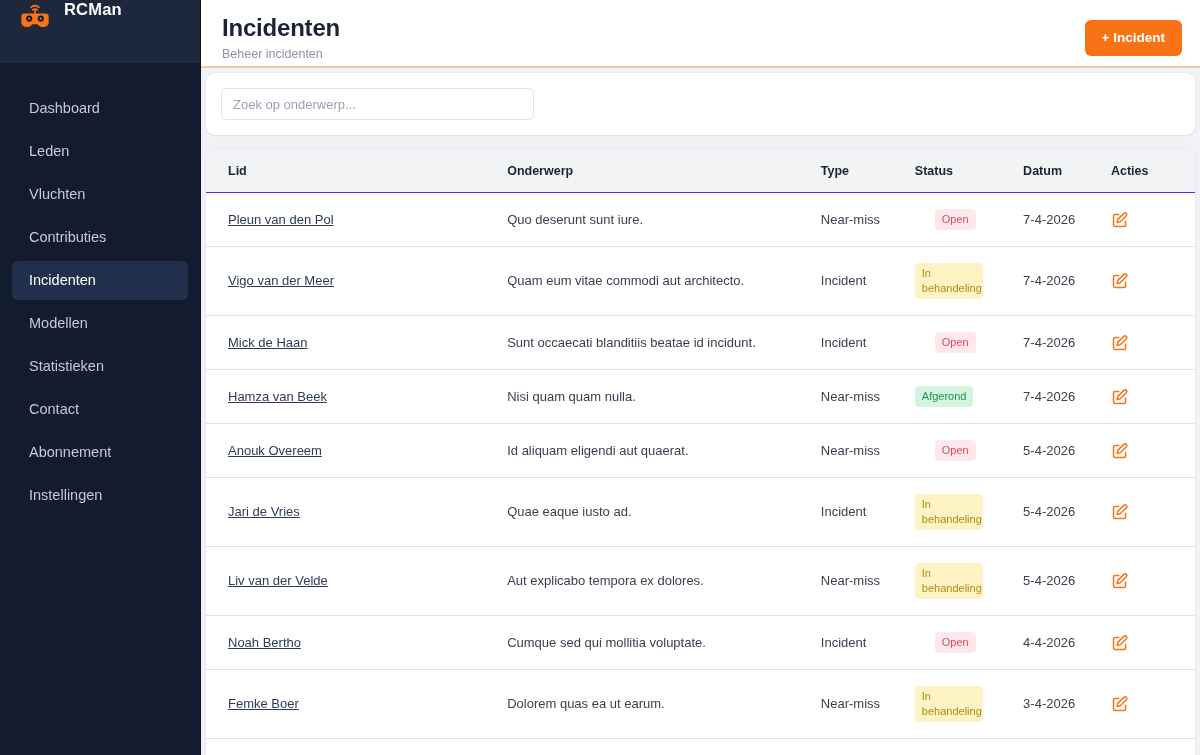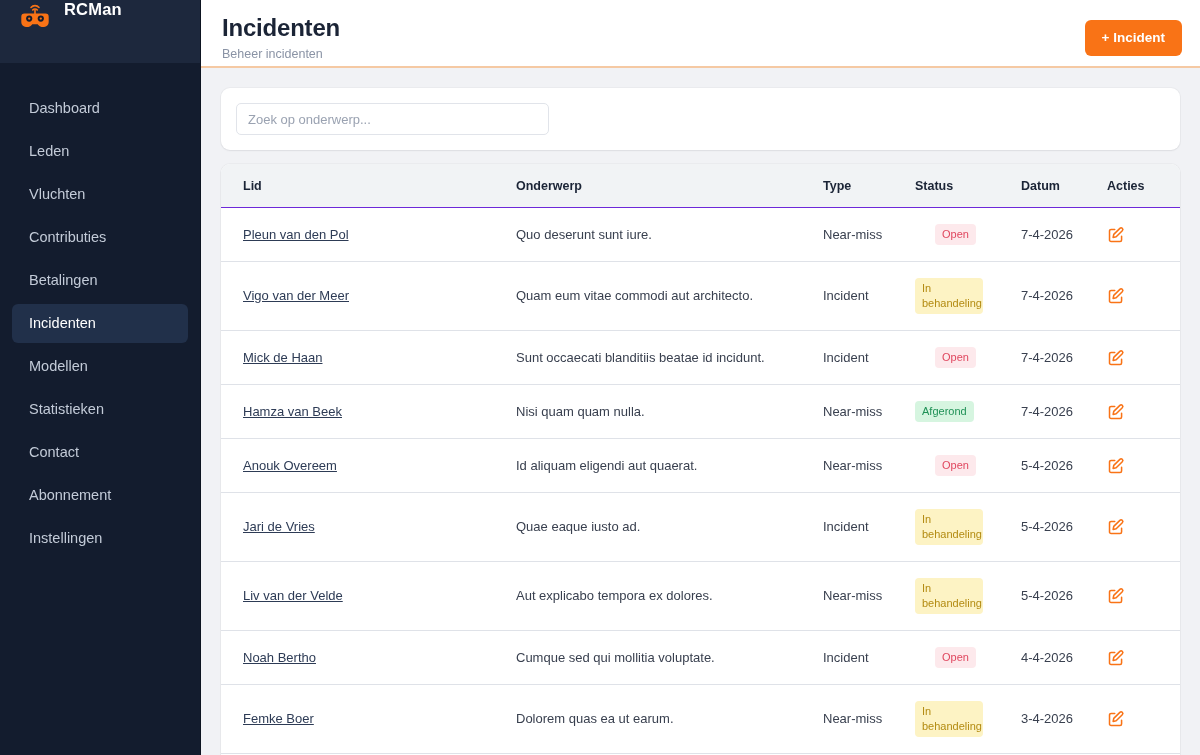--- a/index.html
+++ b/index.html
@@ -62,21 +62,21 @@
   .btn-primary {
     background: #f97316; color: #ffffff;
     border: none; border-radius: 6px;
     font-family: "Liberation Sans", sans-serif;
     font-size: 13.5px; font-weight: bold;
     padding: 10px 17px; cursor: pointer;
     margin-top: 7px; line-height: 16px;
     white-space: nowrap;
   }
 
-  .content { padding: 20px; overflow: hidden; }
+  .content { padding: 5px; overflow: hidden; }
 
   .card {
     background: #ffffff;
     border-radius: 9px;
     box-shadow: 0 1px 2px rgba(16,24,40,.06), 0 0 0 1px rgba(16,24,40,.03);
   }
   .search-card { padding: 15px; margin-bottom: 14px; }
   .search-input {
     width: 313px; height: 32px;
     border: 1px solid #e1e4ea; border-radius: 5px;
@@ -158,21 +158,20 @@
           <circle cx="23.8" cy="18.6" r="1.15" fill="#f97316"></circle>
         </svg>
       </span>
       <span class="brand-name">RCMan</span>
     </div>
     <nav class="nav" id="nav">
         <div class="nav-item">Dashboard</div>
         <div class="nav-item">Leden</div>
         <div class="nav-item">Vluchten</div>
         <div class="nav-item">Contributies</div>
-        <div class="nav-item">Betalingen</div>
         <div class="nav-item active">Incidenten</div>
         <div class="nav-item">Modellen</div>
         <div class="nav-item">Statistieken</div>
         <div class="nav-item">Contact</div>
         <div class="nav-item">Abonnement</div>
         <div class="nav-item">Instellingen</div>
       </nav>
   </aside>
 
   <div class="main">

